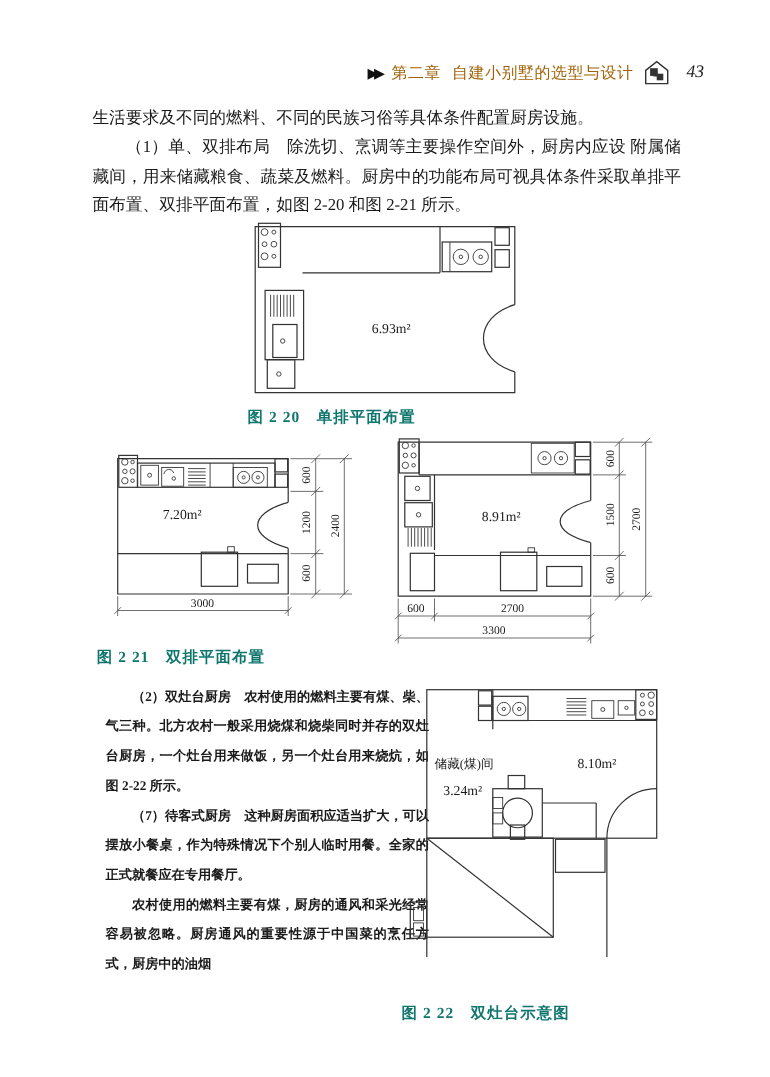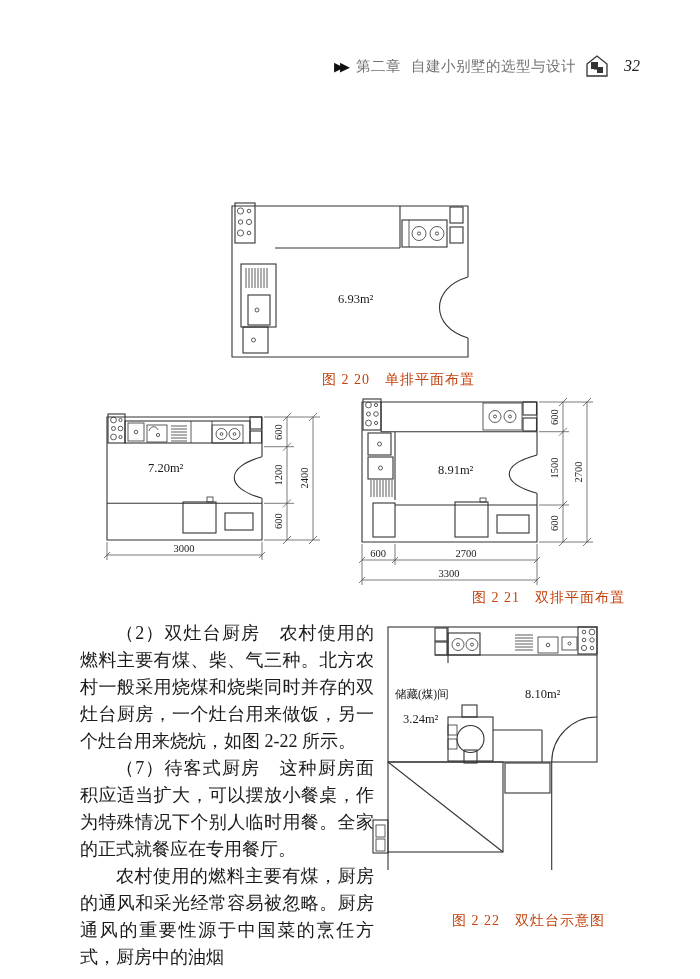--- a/index.html
+++ b/index.html
@@ -4,31 +4,31 @@
 <style>
   html,body{margin:0;padding:0;background:#e8e8e8;}
   .page{
     position:relative;width:700px;height:979px;background:#ffffff;
     font-family:"Liberation Serif","DejaVu Serif",serif;color:#1a1a1a;
     overflow:hidden;margin:0 auto;
   }
   
   .header{position:absolute;top:54px;left:0;width:640px;display:flex;justify-content:flex-end;align-items:center;gap:8px;}
   .hdr-arrows{font-size:13px;color:#111;letter-spacing:-4px;line-height:1;padding-right:2px;}
-  .hdr-text{font-family:"Liberation Sans","DejaVu Sans",sans-serif;font-size:14.5px;color:#737373;letter-spacing:0.5px;}
+  .hdr-text{font-family:"Liberation Sans","DejaVu Sans",sans-serif;font-size:14.5px;color:#a16207;letter-spacing:0.5px;}
   .hdr-chapter{margin-right:10px;}
   .hdr-logo{width:26px;height:24px;}
   .hdr-page{font-style:italic;font-size:16px;margin-left:6px;color:#222;}
   
   .maintext{position:absolute;left:84px;top:95px;width:535px;font-size:15.2px;line-height:26.4px;text-align:justify;}
   .maintext p{margin:0;}
   .indent{text-indent:2em;}
-  .colblock{position:absolute;left:80px;top:620px;width:294px;font-size:18px;line-height:27px;text-align:justify;}
+  .colblock{position:absolute;left:96px;top:620px;width:294px;font-size:12px;line-height:27px;text-align:justify;font-weight:bold;}
   .colblock p{margin:0;}
-  .caption{position:absolute;text-align:right;font-size:14px;letter-spacing:1px;color:#c2410c;}
+  .caption{position:absolute;text-align:left;font-size:14px;letter-spacing:1px;color:#0f766e;font-weight:bold;}
   svg{position:absolute;}
   svg text{font-family:"Liberation Serif","DejaVu Serif",serif;fill:#1a1a1a;}
   .ln{stroke:#333;stroke-width:1.1;fill:none;}
   .thin{stroke:#333;stroke-width:0.8;fill:none;}
   .dim{stroke:#444;stroke-width:0.7;fill:none;}
   .dimtxt{font-size:10.5px;}
   .area{font-size:12.5px;}
 </style>
 </head>
 <body>
@@ -39,23 +39,27 @@
     <span class="hdr-arrows">▶▶</span>
     <span class="hdr-text">
       <span class="hdr-chapter">第二章</span><span>自建小别墅的选型与设计</span>
     </span>
     <svg class="hdr-logo" style="position:static" viewBox="0 0 26 24">
       <path d="M3,10 L13,2 L23,10 L23,22 L3,22 Z" fill="none" stroke="#333" stroke-width="1.3"></path>
       <rect x="7" y="8" width="7" height="7" fill="#333"></rect>
       <rect x="13" y="13" width="6" height="6" fill="#333"></rect>
       <path d="M10,15 L16,15" stroke="#333" stroke-width="1.2"></path>
     </svg>
-    <span class="hdr-page">32</span>
+    <span class="hdr-page">43</span>
   </div>
 
+  <div class="maintext">
+    <p>生活要求及不同的燃料、不同的民族习俗等具体条件配置厨房设施。</p>
+    <p class="indent">（1）单、双排布局　除洗切、烹调等主要操作空间外，厨房内应设 附属储藏间，用来储藏粮食、蔬菜及燃料。厨房中的功能布局可视具体条件采取单排平面布置、双排平面布置，如图 2-20 和图 2-21 所示。</p>
+  </div>
 
   <svg style="left:225px;top:200px" width="250" height="165" viewBox="0 0 250 165">
     <g>
       <path class="ln" d="M243,77 V6 H7 V157 H243 V138"></path>
     </g>
     <g>
       <rect class="ln" x="10" y="3" width="20" height="40"></rect>
       <circle class="thin" cx="15.5" cy="11" r="3.1"></circle>
         <circle class="thin" cx="24" cy="11" r="1.8"></circle>
       <circle class="thin" cx="15.5" cy="22" r="2.2"></circle>

